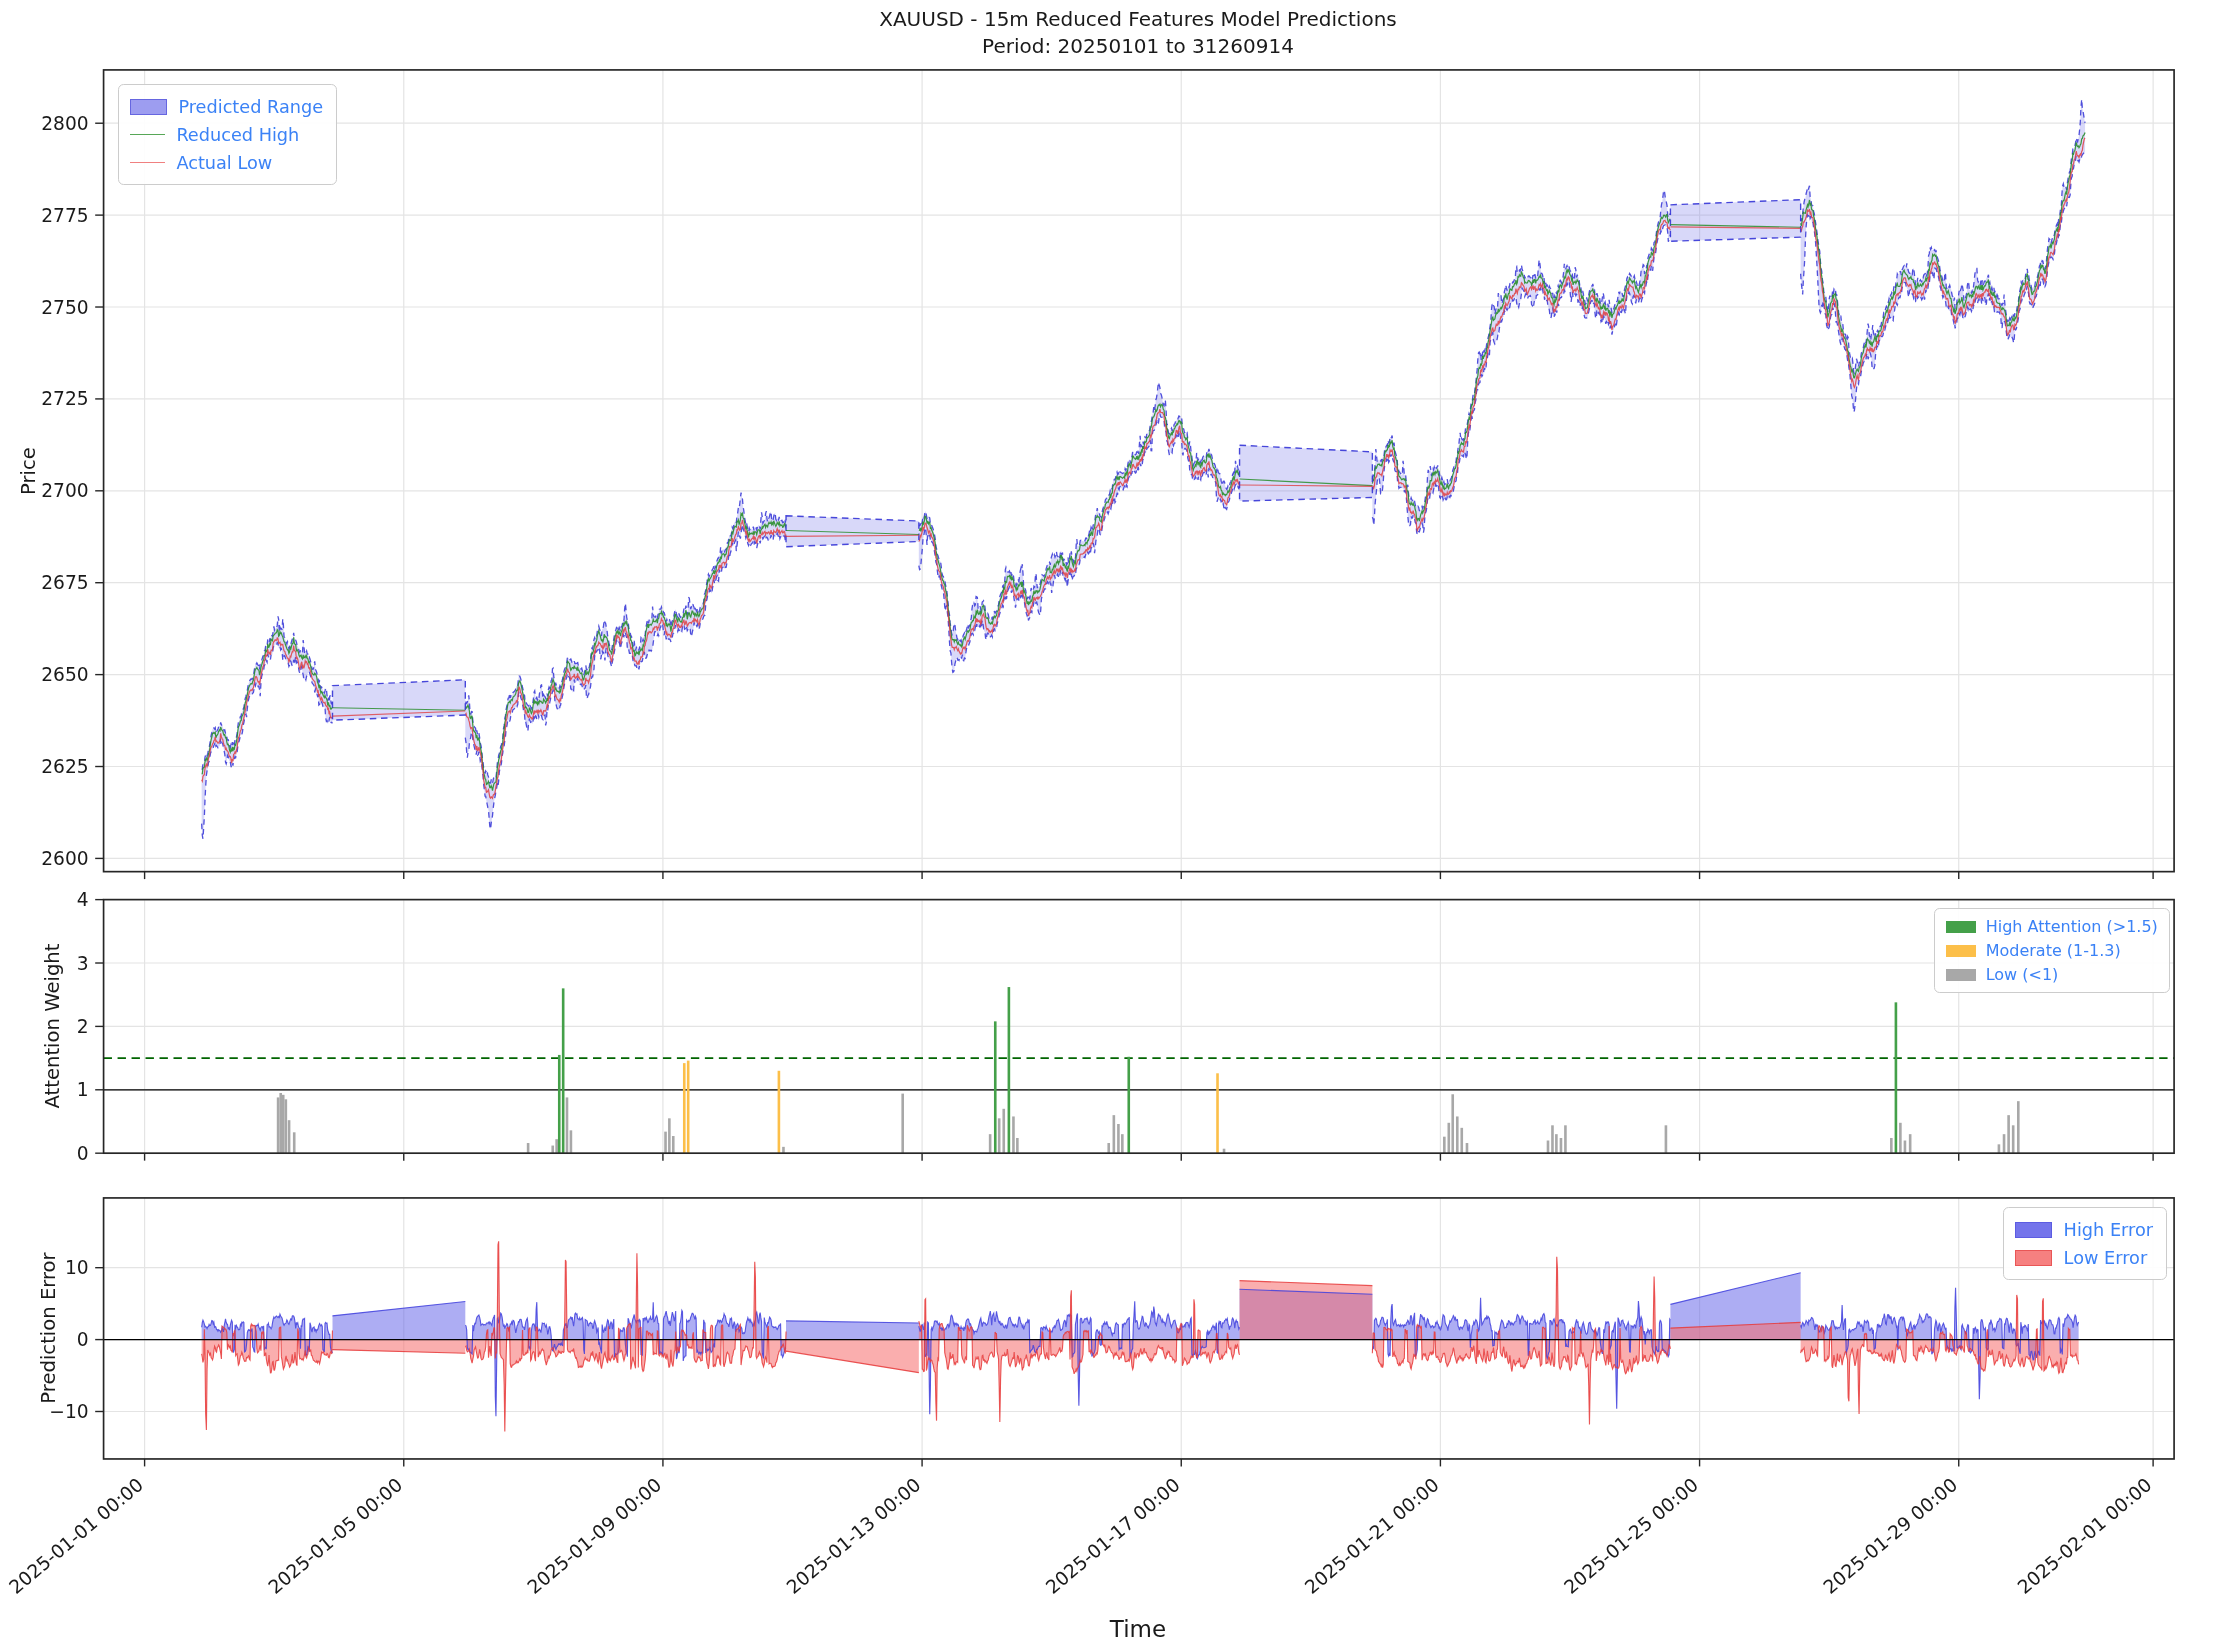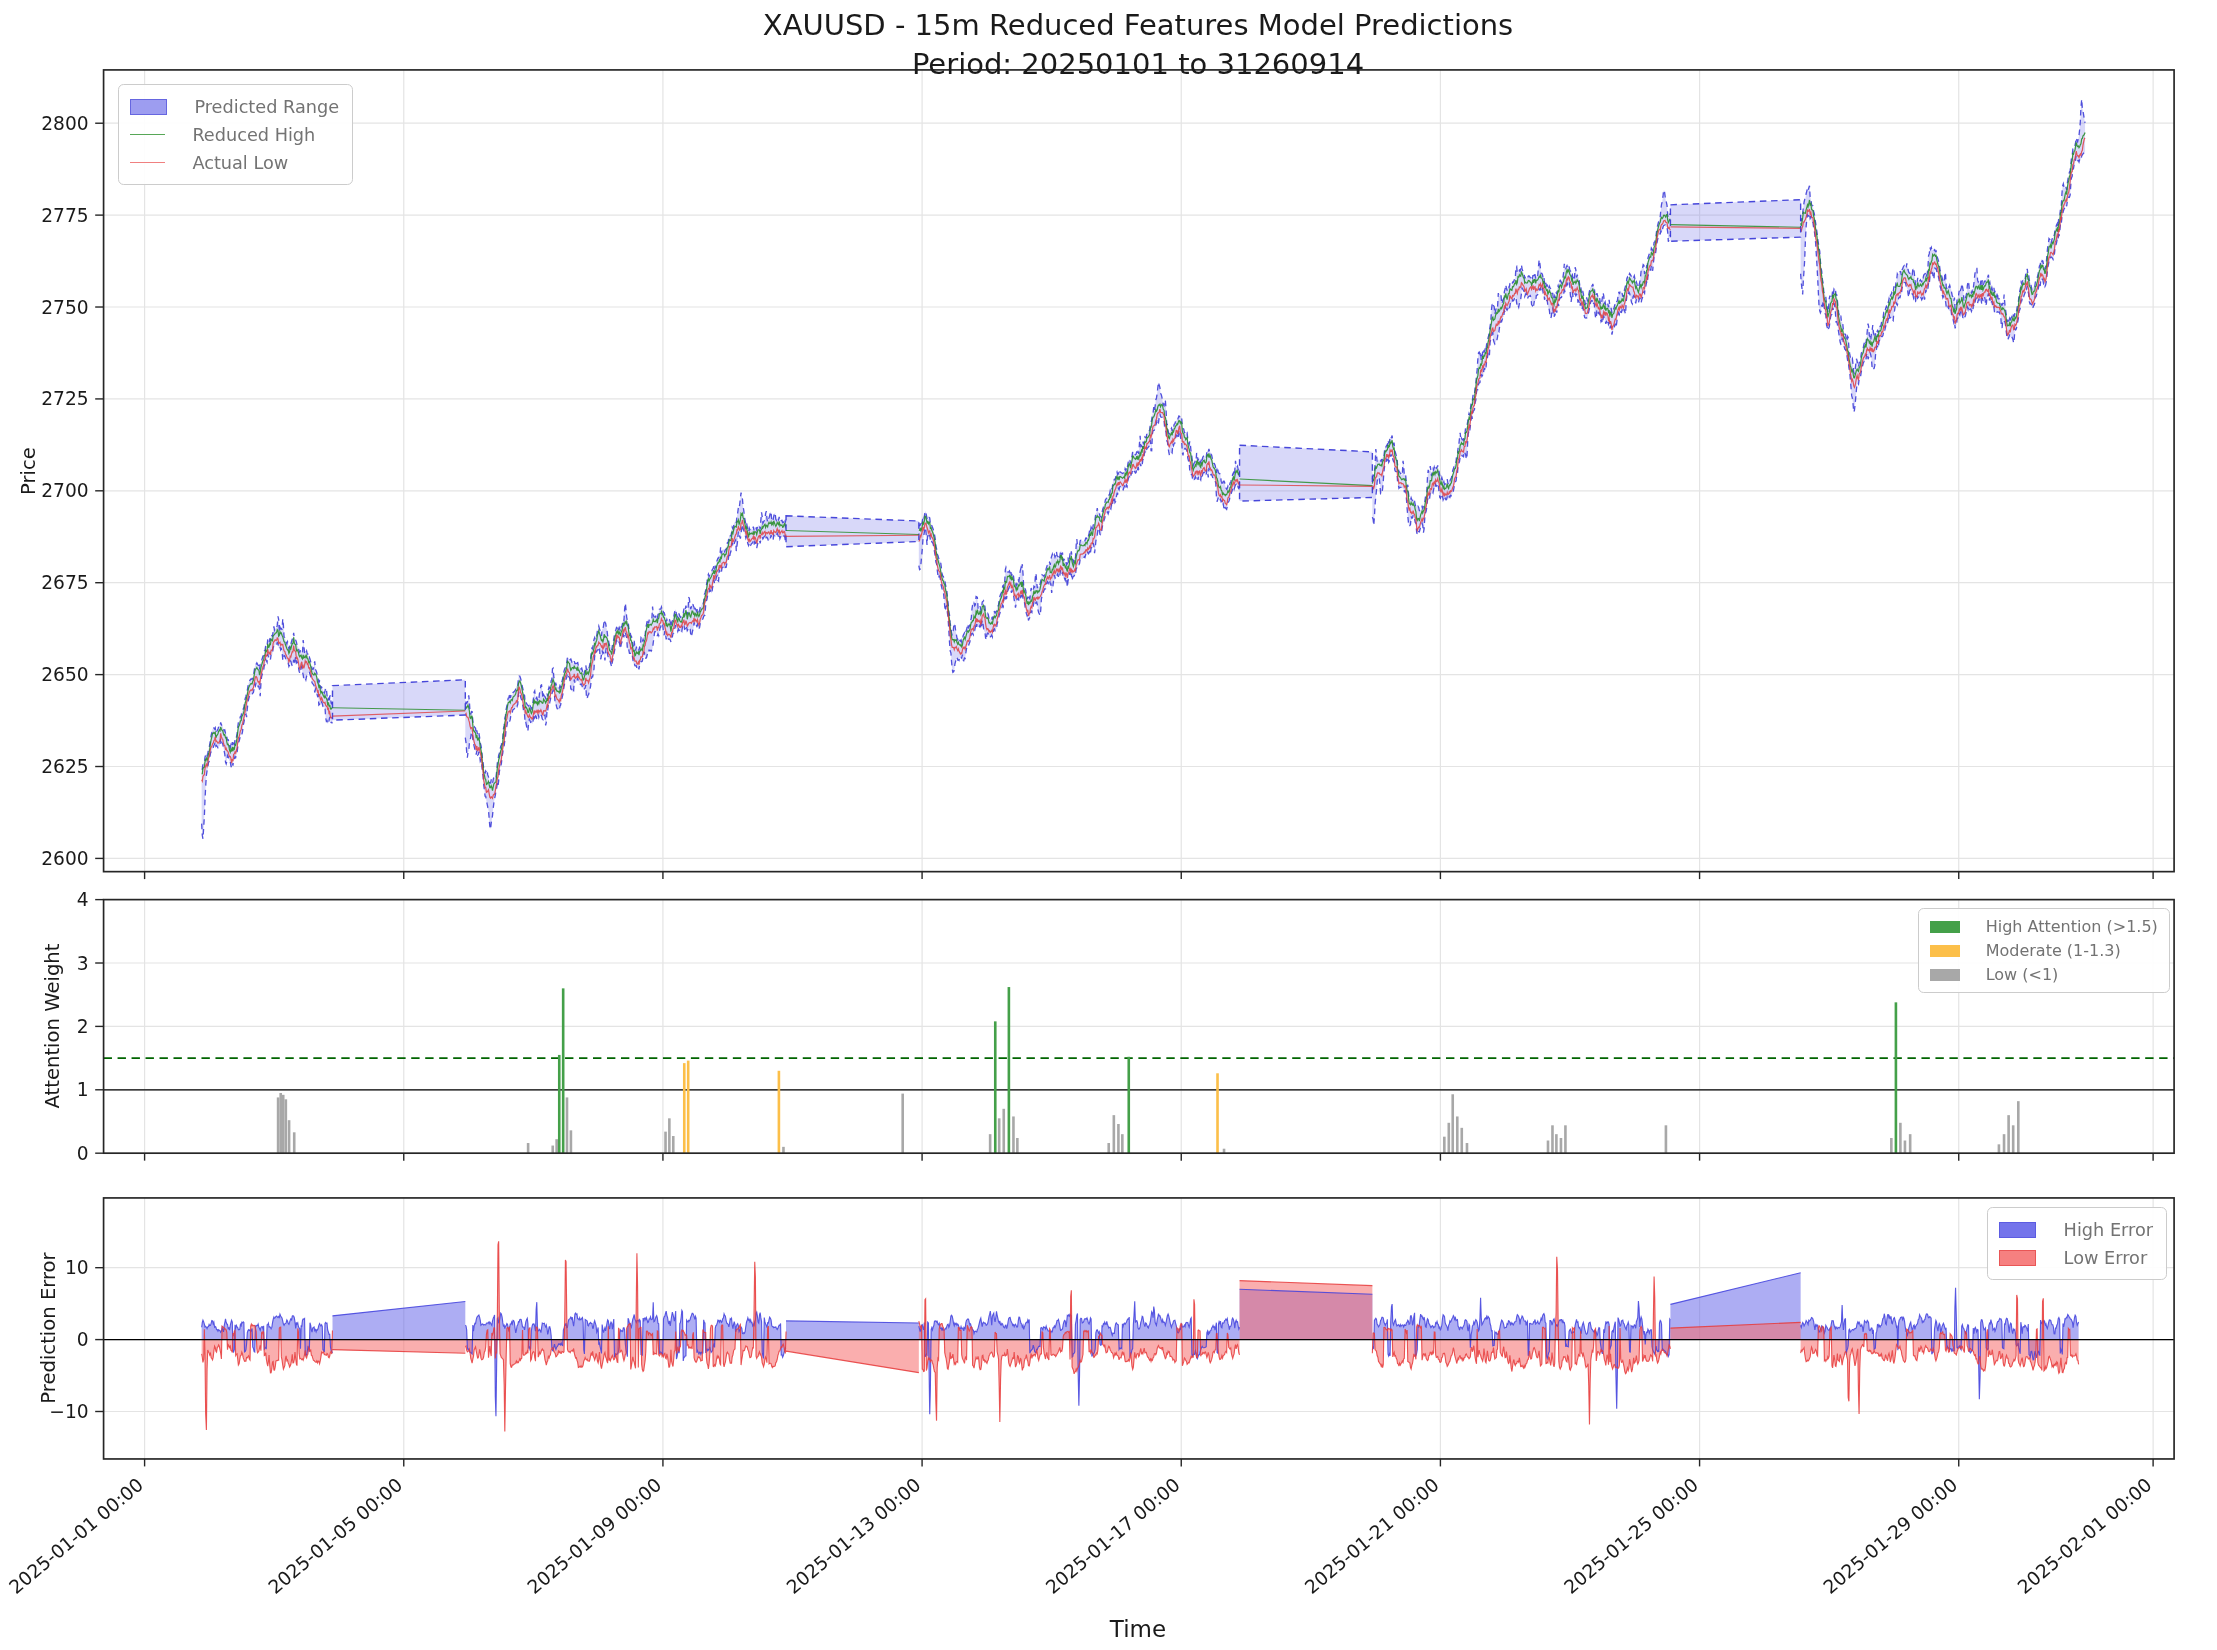--- a/index.html
+++ b/index.html
@@ -1,27 +1,27 @@
 <!DOCTYPE html>
 <html style="font-size:15px"><head>
 <meta charset="utf-8">
 <style>
   html,body{margin:0;padding:0;background:#ffffff;}
   #fig{position:relative;width:2218px;height:1651px;background:#ffffff;
        font-family:"DejaVu Sans", sans-serif;color:#1a1a1a;overflow:hidden;}
   #chart{position:absolute;left:0;top:0;}
   .title-block{position:absolute;left:103px;width:2070px;top:5.6px;text-align:center;line-height:1.35;}
-  .title-line{font-size:29px;color:#1a1a1a;}
+  .title-line{font-size:20px;color:#1a1a1a;}
   .ylab{position:absolute;font-size:19.6px;color:#1a1a1a;transform:translate(-50%,-50%) rotate(-90deg);white-space:nowrap;}
   .xlab{position:absolute;font-size:23px;color:#1a1a1a;transform:translateX(-50%);white-space:nowrap;}
   .legend{position:absolute;background:rgba(255,255,255,0.92);border:1.3px solid #cccccc;border-radius:5.6px;
           padding:7.5px 13px 7.5px 11.2px;z-index:5;}
   .lg-row{display:flex;align-items:center;height:28px;white-space:nowrap;}
   .lg-row.small{height:24px;}
-  .lg-label{font-size:17.7px;color:#737373;margin-left:16px;}
+  .lg-label{font-size:17.7px;color:#3b82f6;}
   .lg-label.small{font-size:16px;}
   .sw{display:inline-block;width:35px;margin-right:11.2px;flex:0 0 auto;}
   .sw.patch{height:14px;}
   .sw.patch.small{width:30px;height:12px;margin-right:9.3px;}
   .sw.line{height:0;border-top:1.9px solid #000;}
 </style>
 </head>
 <body>
 
 <div id="fig">

